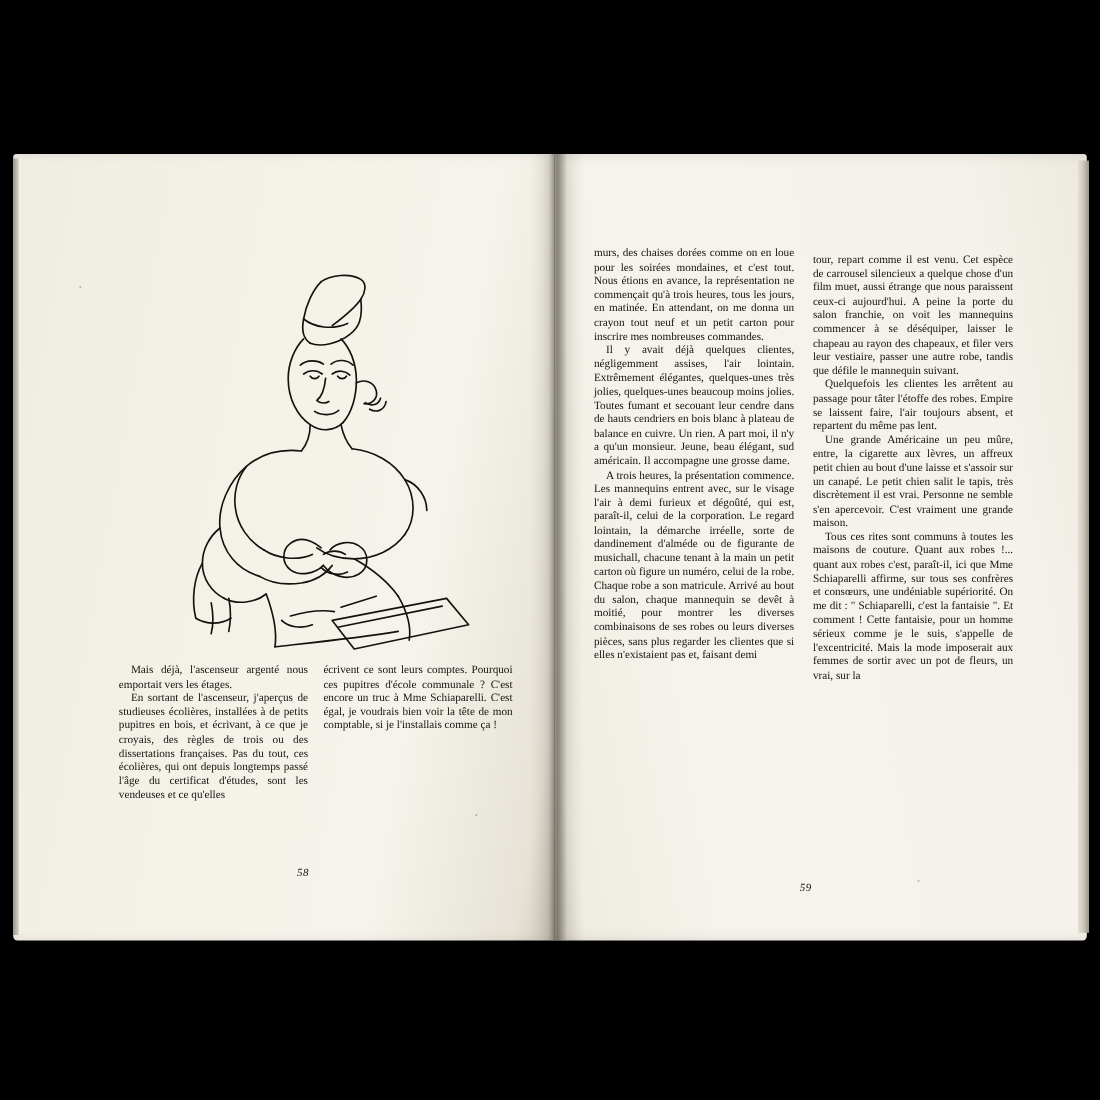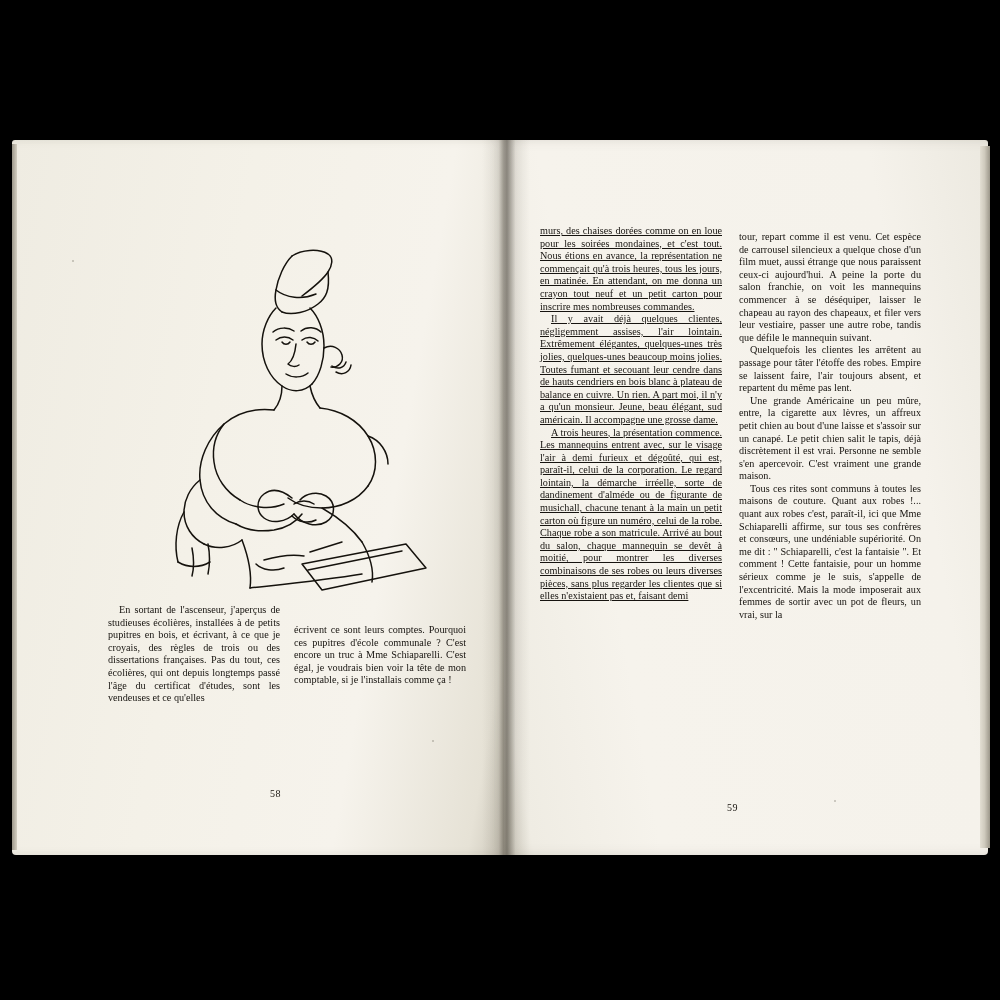--- a/index.html
+++ b/index.html
@@ -103,41 +103,42 @@
   }
 
   
   #left-col-1 {
     left: 96px;
     top: 464px;
     width: 172px;
   }
   #left-col-2 {
     left: 282px;
-    top: 484px;
+    top: 464px;
     width: 172px;
   }
 
   
   #right-col-1 {
     left: 528px;
     top: 85px;
     width: 182px;
   }
   #right-col-2 {
     left: 727px;
     top: 91px;
     width: 182px;
   }
 
   .folio {
     position: absolute;
     font-size: 10px;
     color: #191510;
     letter-spacing: 0.5px;
+    font-style: italic;
   }
   #folio-left {
     left: 258px;
     top: 648px;
   }
   #folio-right {
     left: 703px;
     top: 662px;
     padding-left: 12px;
   }
@@ -234,44 +235,45 @@
             <path d="M160 352 C166 358 178 360 188 356"></path>
             <path d="M214 340 L246 330"></path>
 
             <path d="M154 376 C190 372 230 368 266 362"></path>
             <path d="M266 330 C274 344 278 358 276 370"></path>
           </g>
         </svg>
       </div>
 
       <div class="col-text" id="left-col-1">
+        <p>Mais déjà, l'ascenseur argenté nous emportait vers les étages.</p>
         <p>En sortant de l'ascenseur, j'aperçus de studieuses écolières, installées à de petits pupitres en bois, et écrivant, à ce que je croyais, des règles de trois ou des dissertations françaises. Pas du tout, ces écolières, qui ont depuis longtemps passé l'âge du certificat d'études, sont les vendeuses et ce qu'elles</p>
       </div>
 
       <div class="col-text" id="left-col-2">
         <p class="noindent">écrivent ce sont leurs comptes. Pourquoi ces pupitres d'école communale ? C'est encore un truc à Mme Schiaparelli. C'est égal, je voudrais bien voir la tête de mon comptable, si je l'installais comme ça !</p>
       </div>
 
       <div class="folio" id="folio-left">58</div>
 
       <div class="speck" style="left:60px; top:120px;"></div>
       <div class="speck" style="left:420px; top:600px;"></div>
     </div>
 
     <div class="page" id="page-right">
-      <div class="col-text" id="right-col-1" style="left:36px;text-decoration:underline;">
+      <div class="col-text" id="right-col-1" style="left:36px;">
         <p class="noindent">murs, des chaises dorées comme on en loue pour les soirées mondaines, et c'est tout. Nous étions en avance, la représentation ne commençait qu'à trois heures, tous les jours, en matinée. En attendant, on me donna un crayon tout neuf et un petit carton pour inscrire mes nombreuses commandes.</p>
         <p>Il y avait déjà quelques clientes, négligemment assises, l'air lointain. Extrêmement élégantes, quelques-unes très jolies, quelques-unes beaucoup moins jolies. Toutes fumant et secouant leur cendre dans de hauts cendriers en bois blanc à plateau de balance en cuivre. Un rien. A part moi, il n'y a qu'un monsieur. Jeune, beau élégant, sud américain. Il accompagne une grosse dame.</p>
         <p>A trois heures, la présentation commence. Les mannequins entrent avec, sur le visage l'air à demi furieux et dégoûté, qui est, paraît-il, celui de la corporation. Le regard lointain, la démarche irréelle, sorte de dandinement d'alméde ou de figurante de musichall, chacune tenant à la main un petit carton où figure un numéro, celui de la robe. Chaque robe a son matricule. Arrivé au bout du salon, chaque mannequin se devêt à moitié, pour montrer les diverses combinaisons de ses robes ou leurs diverses pièces, sans plus regarder les clientes que si elles n'existaient pas et, faisant demi</p>
       </div>
 
       <div class="col-text" id="right-col-2" style="left:235px;">
         <p class="noindent">tour, repart comme il est venu. Cet espèce de carrousel silencieux a quelque chose d'un film muet, aussi étrange que nous paraissent ceux-ci aujourd'hui. A peine la porte du salon franchie, on voit les mannequins commencer à se déséquiper, laisser le chapeau au rayon des chapeaux, et filer vers leur vestiaire, passer une autre robe, tandis que défile le mannequin suivant.</p>
         <p>Quelquefois les clientes les arrêtent au passage pour tâter l'étoffe des robes. Empire se laissent faire, l'air toujours absent, et repartent du même pas lent.</p>
-        <p>Une grande Américaine un peu mûre, entre, la cigarette aux lèvres, un affreux petit chien au bout d'une laisse et s'assoir sur un canapé. Le petit chien salit le tapis, déjà discrètement il est vrai. Personne ne semble s'en apercevoir. C'est vraiment une grande maison.</p>
+        <p>Une grande Américaine un peu mûre, entre, la cigarette aux lèvres, un affreux petit chien au bout d'une laisse et s'assoir sur un canapé. Le petit chien salit le tapis, très discrètement il est vrai. Personne ne semble s'en apercevoir. C'est vraiment une grande maison.</p>
         <p>Tous ces rites sont communs à toutes les maisons de couture. Quant aux robes !... quant aux robes c'est, paraît-il, ici que Mme Schiaparelli affirme, sur tous ses confrères et consœurs, une undéniable supériorité. On me dit : " Schiaparelli, c'est la fantaisie ". Et comment ! Cette fantaisie, pour un homme sérieux comme je le suis, s'appelle de l'excentricité. Mais la mode imposerait aux femmes de sortir avec un pot de fleurs, un vrai, sur la</p>
       </div>
 
       <div class="folio" id="folio-right" style="left:211px; top:662px;">59</div>
 
       <div class="speck" style="left:330px; top:660px;"></div>
     </div>
 
     <div id="gutter"></div>
     <div id="edge-right"></div>

